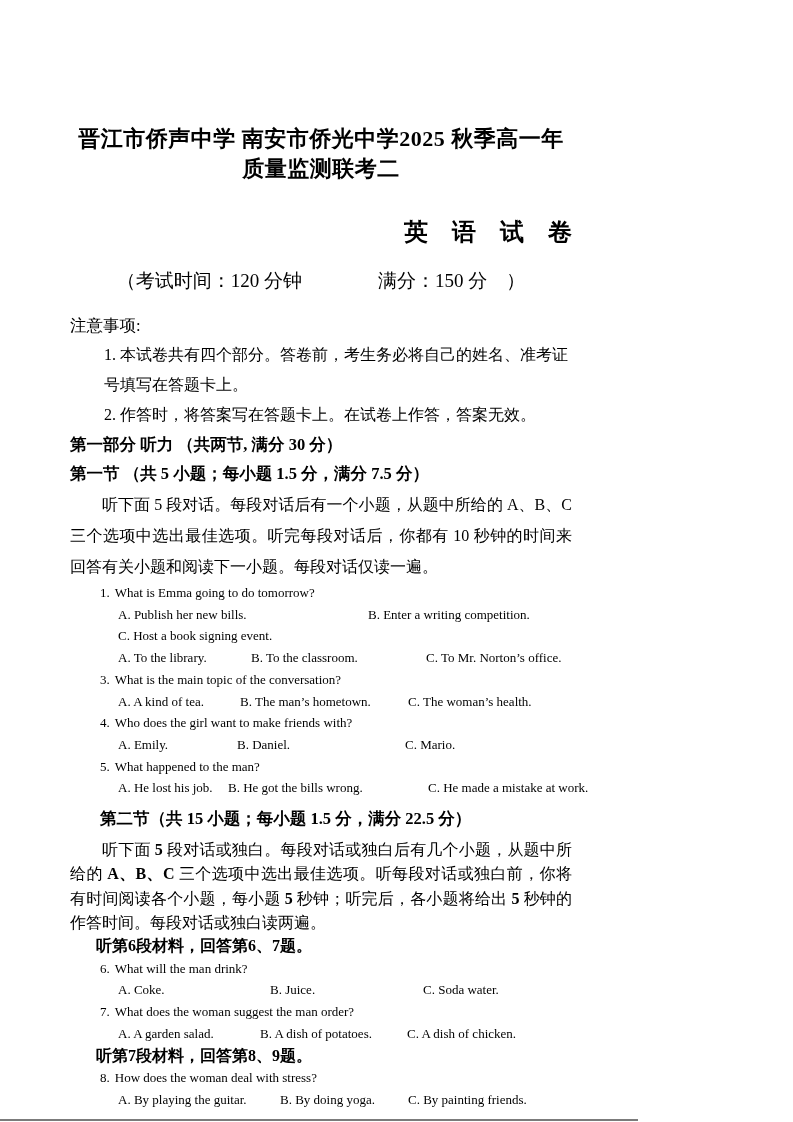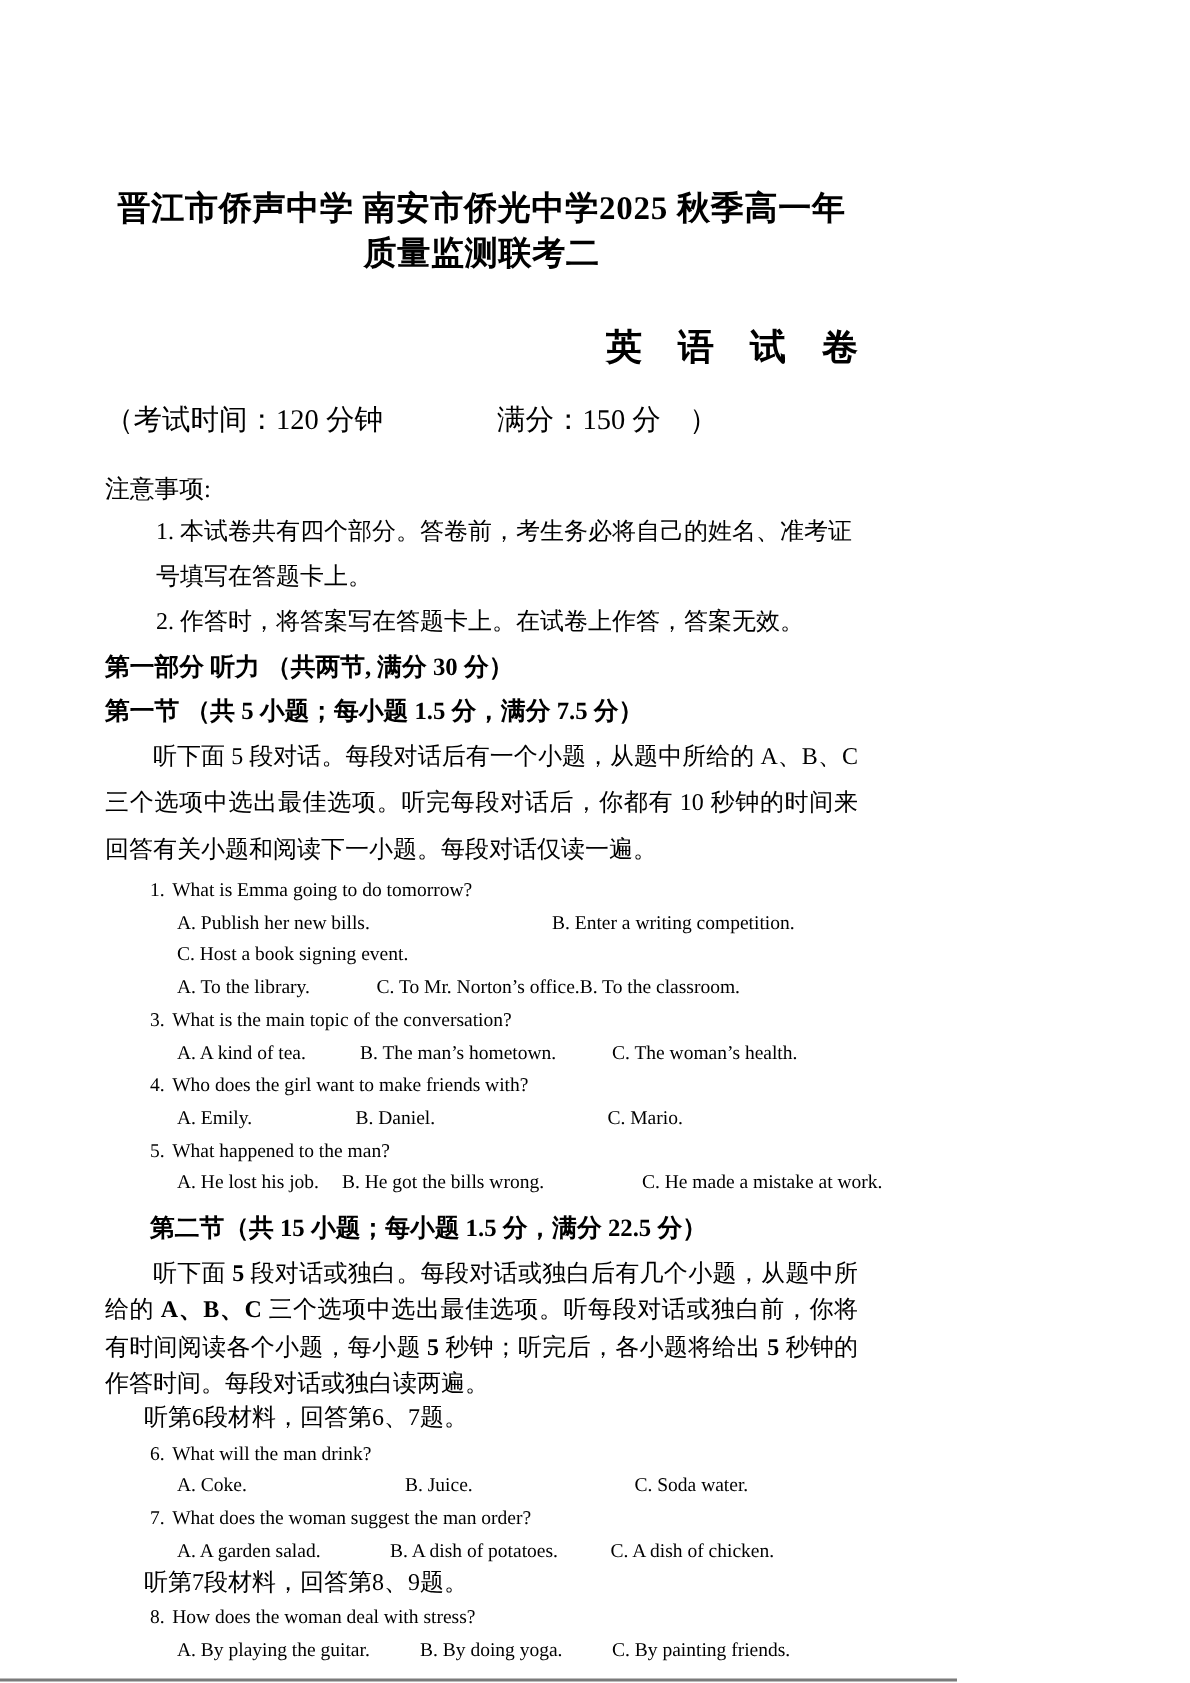--- a/index.html
+++ b/index.html
@@ -22,20 +22,21 @@
   }
   .subject-title {
     font-size: 24px;
     font-weight: bold;
     text-align: right;
     margin-top: 32px;
     line-height: 32px;
   }
   .exam-info {
     font-size: 19px;
+    text-align: center;
     margin-top: 20px;
     line-height: 26px;
   }
 
   .notes-title {
     font-size: 16.5px;
     font-weight: normal;
     margin-top: 18px;
     line-height: 28px;
   }
@@ -89,21 +90,21 @@
   }
   .intro2 {
     font-size: 16px;
     line-height: 24.3px;
     text-align: justify;
     text-indent: 2em;
     margin-top: 4px;
   }
   .material {
     font-size: 16px;
-    font-weight: normal;
+    font-weight: bold;
     line-height: 22.5px;
     padding-left: 26px;
   }
 
   .bottom-line {
     position: absolute;
     left: 0;
     right: 0;
     bottom: 1px;
     height: 2px;
@@ -135,22 +136,22 @@
         <span class="opt">B. Enter a writing competition.</span>
       </div>
       <div class="opts">
         <span class="opt">C. Host a book signing event.</span>
       </div>
     </div>
 
     <div class="qblock">
       <div class="opts">
         <span class="opt w133">A. To the library.</span>
+        <span class="opt w175">B. To the classroom.</span>
         <span class="opt">C. To Mr. Norton’s office.</span>
-        <span class="opt w175">B. To the classroom.</span>
       </div>
     </div>
 
     <div class="qblock">
       <div class="q-line"><span class="q-num">3.</span><span>What is the main topic of the conversation?</span></div>
       <div class="opts">
         <span class="opt w122">A. A kind of tea.</span>
         <span class="opt w168">B. The man’s hometown.</span>
         <span class="opt">C. The woman’s health.</span>
       </div>

